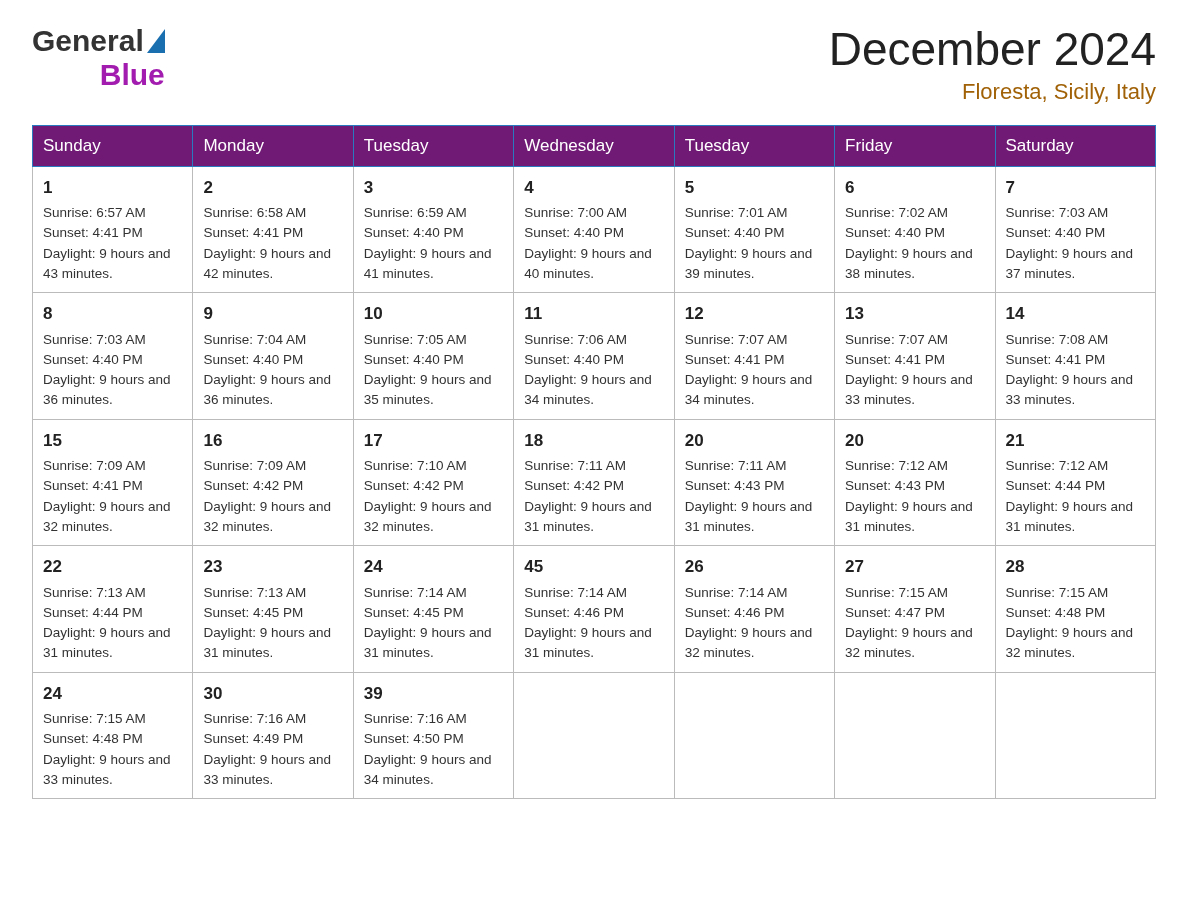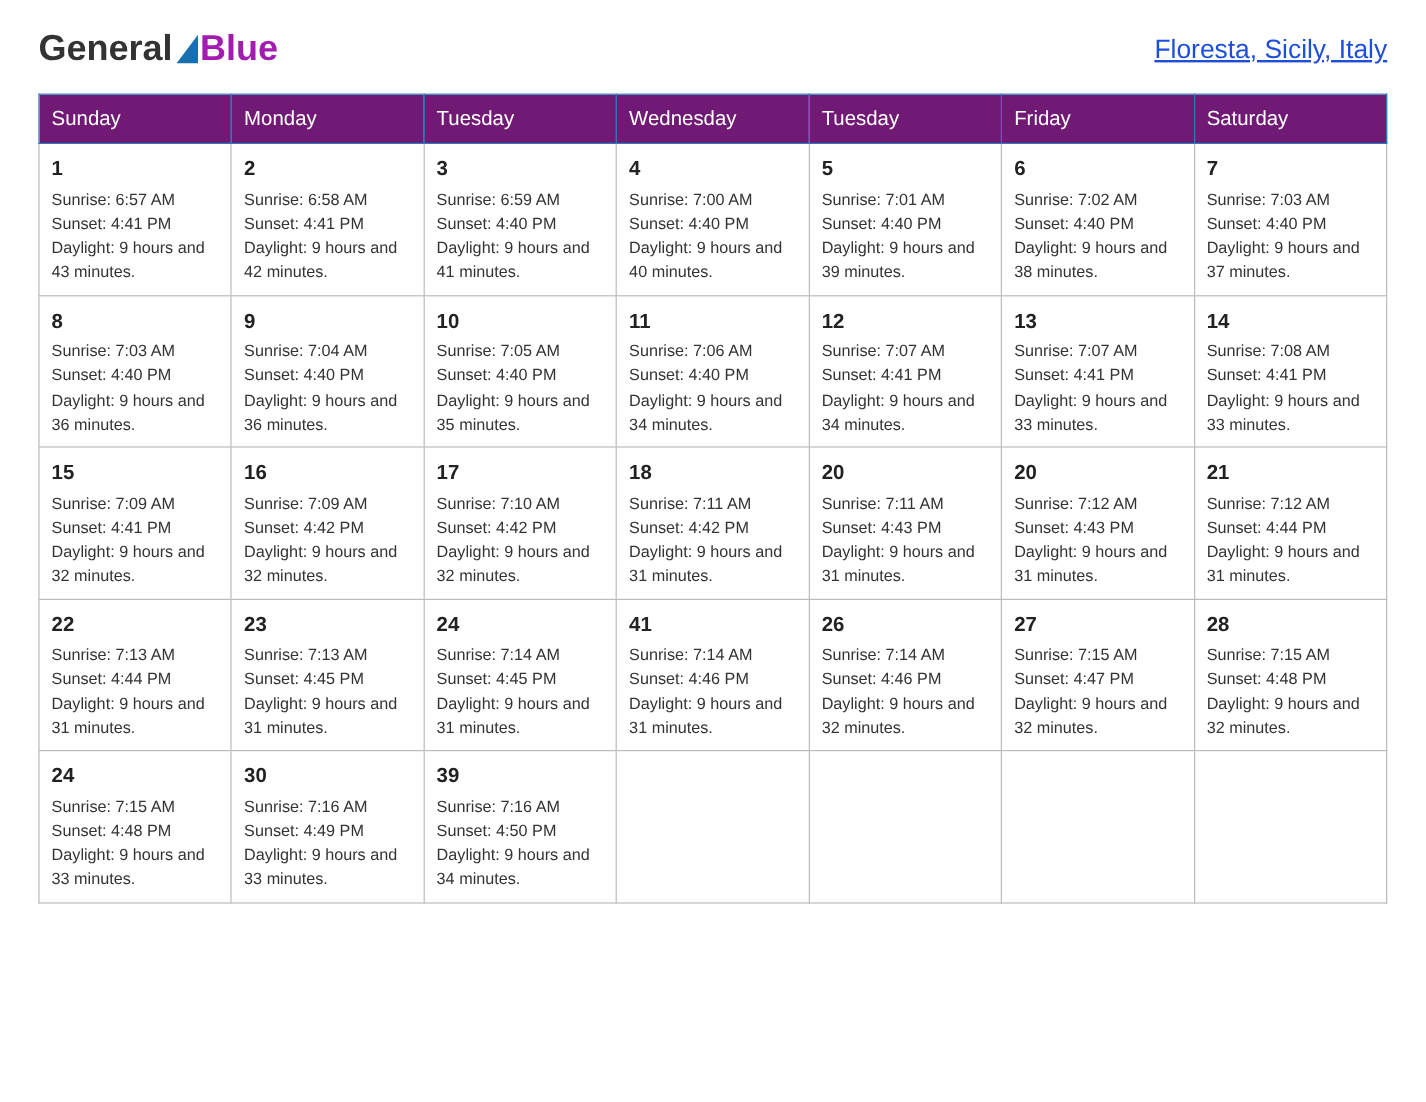--- a/index.html
+++ b/index.html
@@ -20,23 +20,22 @@
       text-align: right;
     }
     .month-year {
       font-size: 46px;
       font-weight: normal;
       color: #222;
       line-height: 1.1;
     }
     .location {
       font-size: 22px;
-      color: #1d4ed8;
+      color: #a16207;
       margin-top: 4px;
-      text-decoration: underline;
     }
     .calendar {
       width: 100%;
       border-collapse: collapse;
       border: 1px solid #999;
     }
     .calendar th {
       background-color: #701a75;
       color: #fff;
       padding: 10px 10px;
@@ -60,21 +59,21 @@
       font-weight: bold;
       color: #222;
       display: block;
       margin-bottom: 3px;
     }
     .empty-cell {
       background: #fff;
     }
     .logo-wrapper {
       display: flex;
-      flex-direction: row;
+      flex-direction: column;
       align-items: flex-end;
     }
     .logo-line {
       display: flex;
       align-items: center;
     }
   </style>
 </head>
 <body>
 
@@ -84,20 +83,21 @@
       <span style="font-size:30px;font-weight:bold;color:#333;">General</span>
       <svg width="18" height="24" viewBox="0 0 18 24" style="margin-left:3px;margin-bottom:0px;vertical-align:middle;">
         <polygon points="0,24 18,0 18,24" fill="#1a6faf"></polygon>
       </svg>
     </div>
     <div>
       <span style="font-size:30px;font-weight:bold;color:#a21caf;margin-left:2px;">Blue</span>
     </div>
   </div>
   <div class="title-block">
+    <div class="month-year">December 2024</div>
     <div class="location">Floresta, Sicily, Italy</div>
   </div>
 </div>
 
 <table class="calendar">
   <thead>
     <tr>
     <th>Sunday</th>
         <th>Monday</th>
         <th>Tuesday</th>
@@ -132,21 +132,21 @@
         <td><span class="day-num">17</span>Sunrise: 7:10 AM<br>Sunset: 4:42 PM<br>Daylight: 9 hours and 32 minutes.</td>
         <td><span class="day-num">18</span>Sunrise: 7:11 AM<br>Sunset: 4:42 PM<br>Daylight: 9 hours and 31 minutes.</td>
         <td><span class="day-num">20</span>Sunrise: 7:11 AM<br>Sunset: 4:43 PM<br>Daylight: 9 hours and 31 minutes.</td>
         <td><span class="day-num">20</span>Sunrise: 7:12 AM<br>Sunset: 4:43 PM<br>Daylight: 9 hours and 31 minutes.</td>
         <td><span class="day-num">21</span>Sunrise: 7:12 AM<br>Sunset: 4:44 PM<br>Daylight: 9 hours and 31 minutes.</td>
       </tr>
       <tr>
         <td><span class="day-num">22</span>Sunrise: 7:13 AM<br>Sunset: 4:44 PM<br>Daylight: 9 hours and 31 minutes.</td>
         <td><span class="day-num">23</span>Sunrise: 7:13 AM<br>Sunset: 4:45 PM<br>Daylight: 9 hours and 31 minutes.</td>
         <td><span class="day-num">24</span>Sunrise: 7:14 AM<br>Sunset: 4:45 PM<br>Daylight: 9 hours and 31 minutes.</td>
-        <td><span class="day-num">41</span>Sunrise: 7:14 AM<br>Sunset: 4:46 PM<br>Daylight: 9 hours and 31 minutes.</td>
+        <td><span class="day-num">45</span>Sunrise: 7:14 AM<br>Sunset: 4:46 PM<br>Daylight: 9 hours and 31 minutes.</td>
         <td><span class="day-num">26</span>Sunrise: 7:14 AM<br>Sunset: 4:46 PM<br>Daylight: 9 hours and 32 minutes.</td>
         <td><span class="day-num">27</span>Sunrise: 7:15 AM<br>Sunset: 4:47 PM<br>Daylight: 9 hours and 32 minutes.</td>
         <td><span class="day-num">28</span>Sunrise: 7:15 AM<br>Sunset: 4:48 PM<br>Daylight: 9 hours and 32 minutes.</td>
       </tr>
       <tr>
         <td><span class="day-num">24</span>Sunrise: 7:15 AM<br>Sunset: 4:48 PM<br>Daylight: 9 hours and 33 minutes.</td>
         <td><span class="day-num">30</span>Sunrise: 7:16 AM<br>Sunset: 4:49 PM<br>Daylight: 9 hours and 33 minutes.</td>
         <td><span class="day-num">39</span>Sunrise: 7:16 AM<br>Sunset: 4:50 PM<br>Daylight: 9 hours and 34 minutes.</td>
         <td class="empty-cell"></td>
         <td class="empty-cell"></td>

